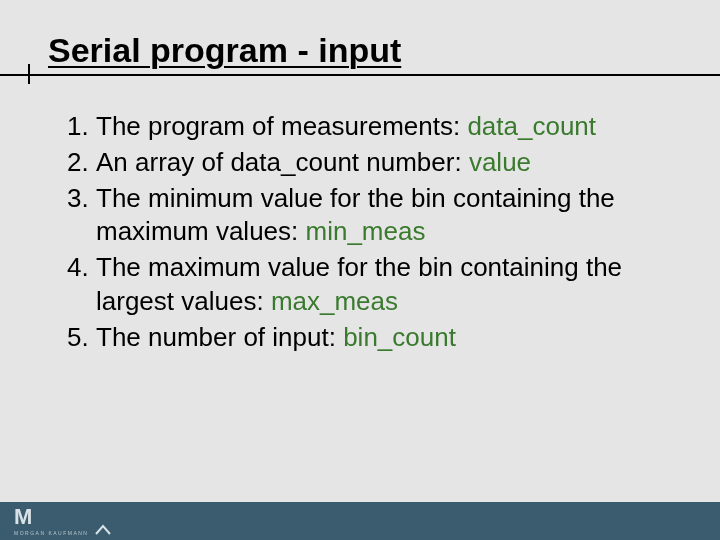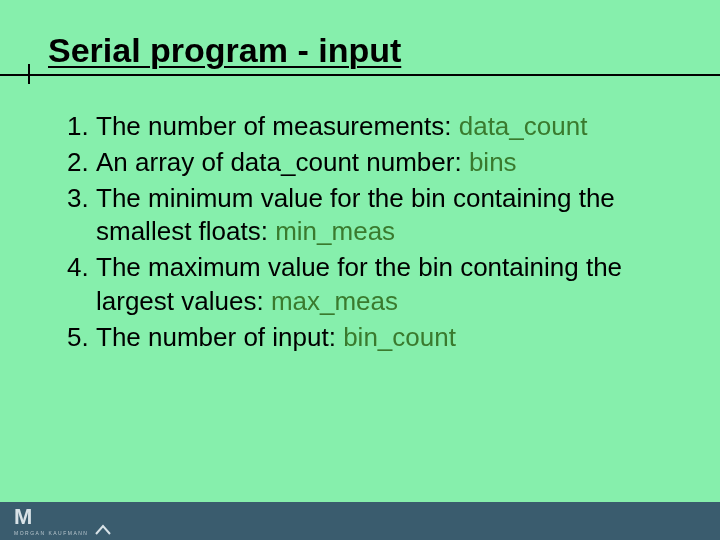--- a/index.html
+++ b/index.html
@@ -1,17 +1,17 @@
 <!DOCTYPE html>
 <html><head>
 <meta charset="utf-8">
 <style>
   * { margin: 0; padding: 0; box-sizing: border-box; }
   html, body { width: 720px; height: 540px; overflow: hidden; font-family: Arial, Helvetica, sans-serif; background: #fff; }
-  .slide { position: relative; width: 720px; height: 540px; background: #86efac; }
+  .slide { position: relative; width: 720px; height: 540px; background: #e5e5e5; }
   .title-band {
     position: absolute;
     top: 20px;
     left: 0;
     right: 0;
     height: 56px;
     border-bottom: 2px solid #000;
   }
   .title-band .tick {
     position: absolute;
@@ -101,27 +101,27 @@
 
 <div class="slide">
   <div class="title-band">
     <div class="tick"></div>
     <div class="title-text">Serial program - input</div>
   </div>
 
   <div class="content">
     <ol class="list">
       <li>
-        <span>The number of measurements: </span><span class="kw">data_count</span><span></span>
+        <span>The program of measurements: </span><span class="kw">data_count</span><span></span>
       </li>
       <li>
-        <span>An array of data_count number: </span><span class="kw">bins</span><span></span>
+        <span>An array of data_count number: </span><span class="kw">value</span><span></span>
       </li>
       <li>
-        <span>The minimum value for the bin containing the smallest floats: </span><span class="kw">min_meas</span><span></span>
+        <span>The minimum value for the bin containing the maximum values: </span><span class="kw">min_meas</span><span></span>
       </li>
       <li>
         <span>The maximum value for the bin containing the largest values: </span><span class="kw">max_meas</span><span></span>
       </li>
       <li>
         <span>The number of input: </span><span class="kw">bin_count</span><span></span>
       </li>
     </ol>
   </div>
 

